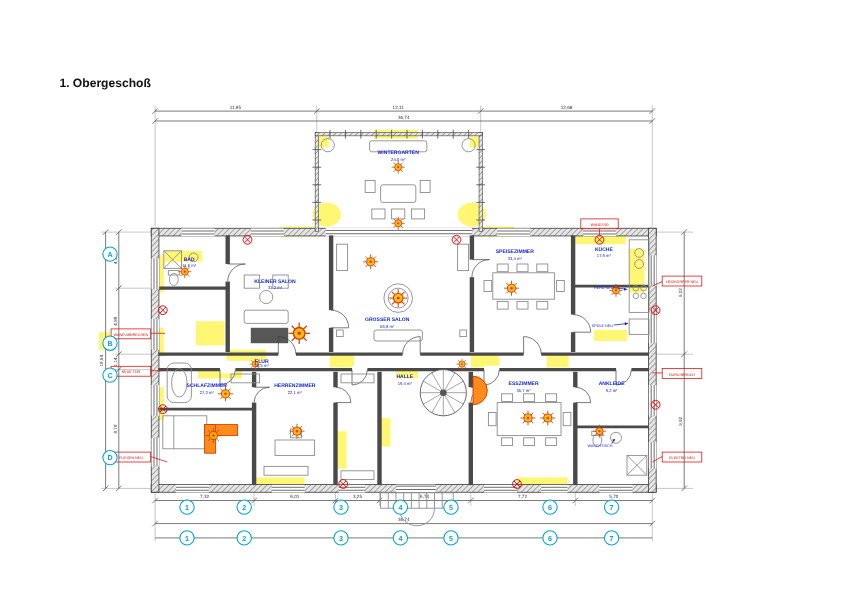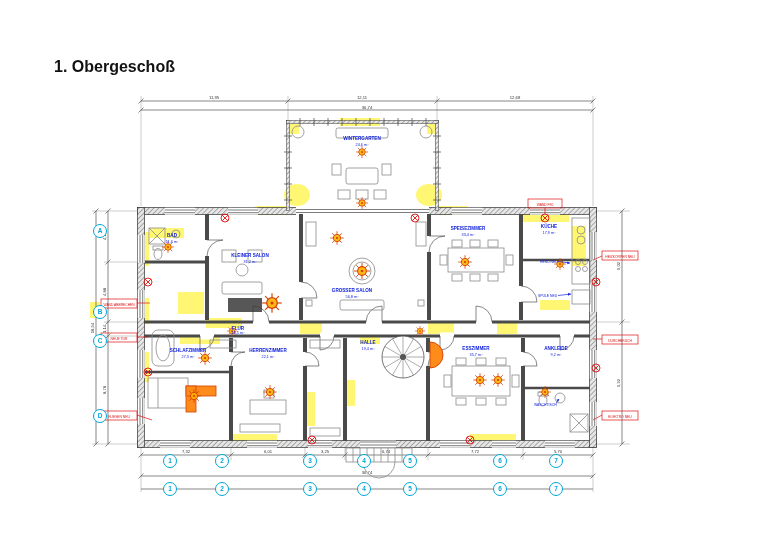--- a/index.html
+++ b/index.html
@@ -1,17 +1,17 @@
 <!DOCTYPE html>
 <html><head>
 <meta charset="utf-8">
 <style>
   html,body{margin:0;padding:0;background:#ffffff;}
   .page{position:relative;width:770px;height:545px;background:#fff;overflow:hidden;font-family:"Liberation Sans",sans-serif;}
-  .title{position:absolute;left:54px;top:58px;font-size:16px;font-weight:bold;color:#111;}
+  .title{position:absolute;left:54px;top:70px;font-size:11px;font-weight:bold;color:#111;}
   svg{position:absolute;left:0;top:0;}
   .rl{font-size:4.6px;font-weight:bold;text-anchor:middle;fill:#1122dd;}
   .ra{font-size:3.8px;text-anchor:middle;fill:#1122dd;}
   .dt{font-size:4.2px;text-anchor:middle;fill:#333;}
   .ax{font-size:6.5px;font-weight:bold;text-anchor:middle;fill:#00a6d6;}
   .rn{font-size:3.3px;text-anchor:middle;fill:#dd1111;}
   .bn{font-size:3.4px;fill:#1122dd;}
   .furn{fill:none;stroke:#8a8a8a;stroke-width:0.8;}
   .wallline{stroke:#4a4a4a;fill:none;}
   .dim{stroke:#555;stroke-width:0.7;}

